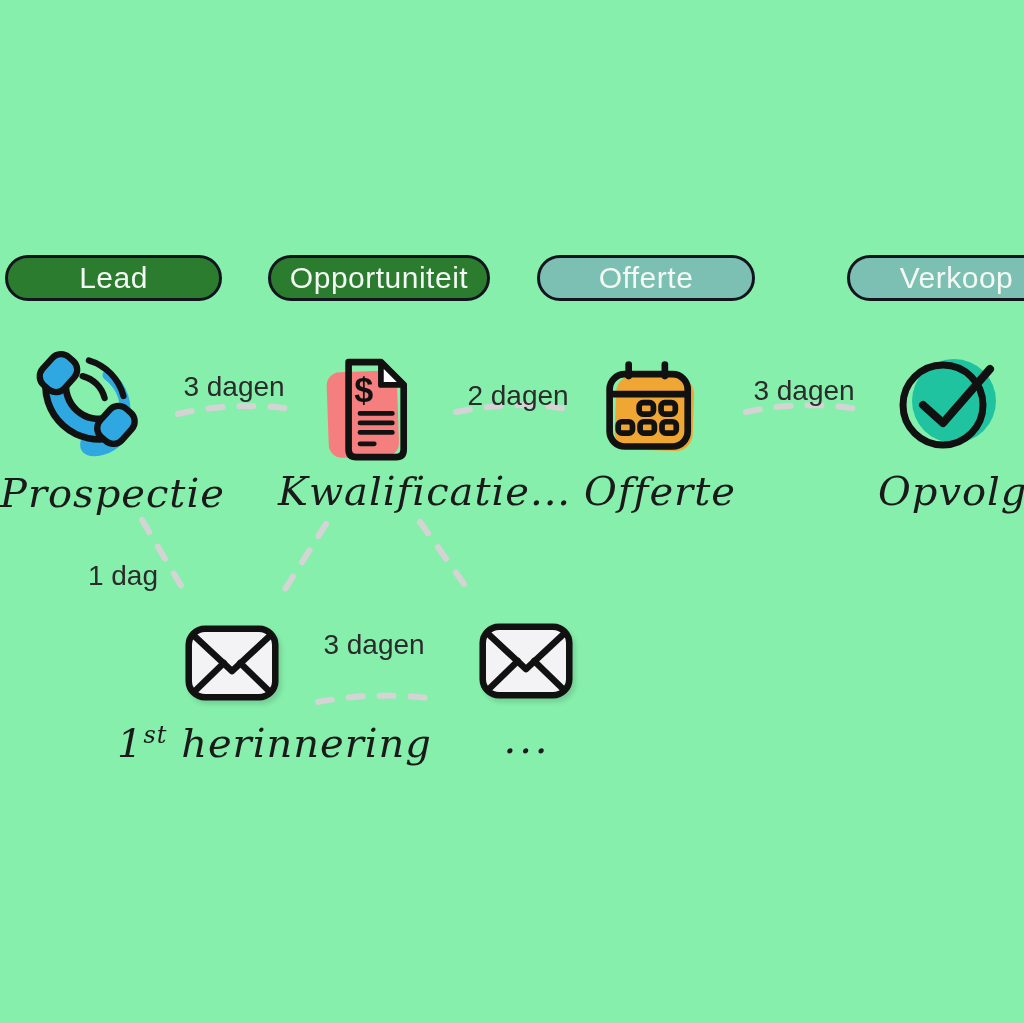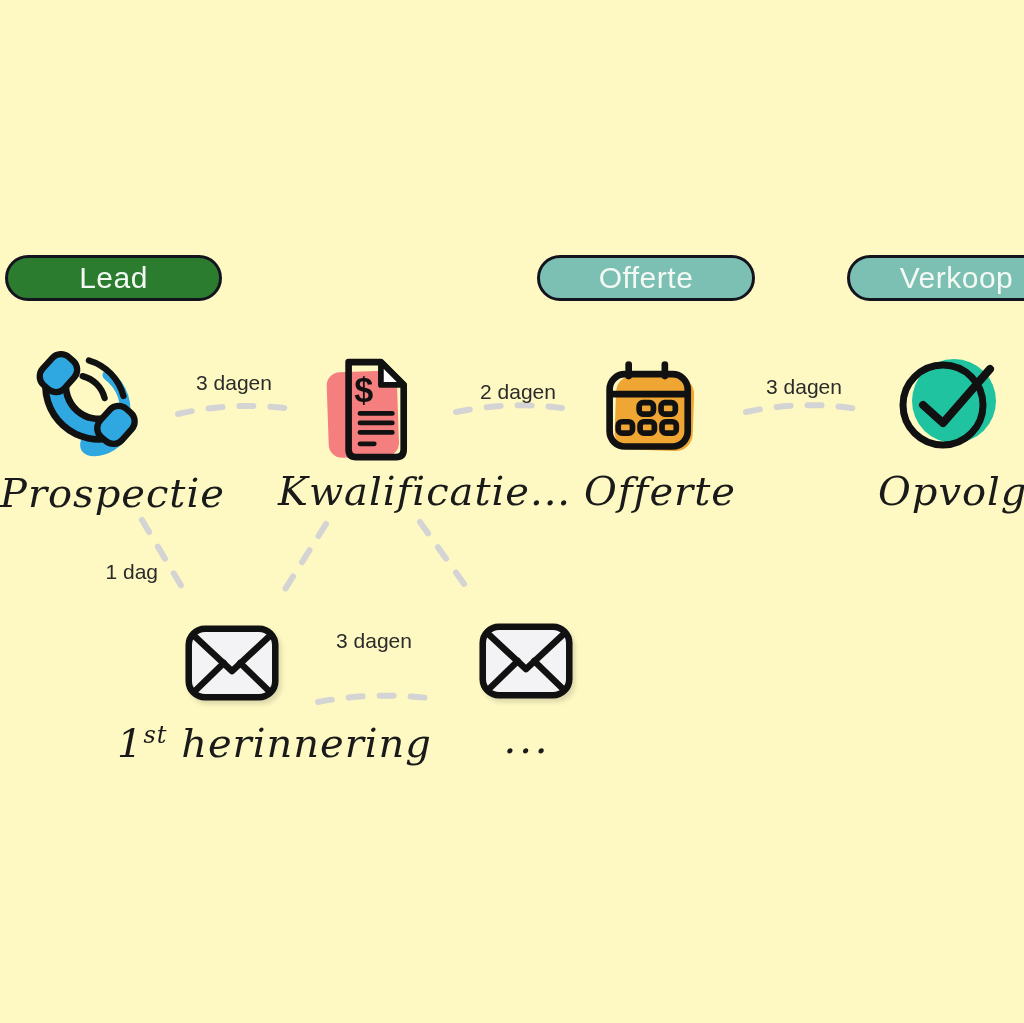--- a/index.html
+++ b/index.html
@@ -10,21 +10,21 @@
     --doc-red:#F57F7F;
     --cal-orange:#F0A632;
     --check-teal:#1FC3A0;
     --dash-gray:#D4D4D4;
     --ink:#1A1A1A;
     --env-fill:#F3F3F5;
   }
   *{margin:0;padding:0;box-sizing:border-box;}
   body{background:#fff;font-family:"Liberation Sans", sans-serif;}
   .canvas{
-    position:relative;width:1024px;height:1023px;background:#fef9c3;overflow:hidden;
+    position:relative;width:1024px;height:1023px;background:#86efac;overflow:hidden;
   }
   
   .pill{
     position:absolute;top:255px;height:46px;border-radius:24px;
     border:3px solid var(--pill-outline,#14141F);
     display:flex;align-items:center;justify-content:center;
     color:#F4F9F4;font-size:30px;font-weight:300;letter-spacing:0.5px;
   }
   .pill.green{background:var(--pill-green,#2B7C2F);}
   .pill.teal{background:var(--pill-teal,#7CC0B3);}
@@ -50,21 +50,21 @@
   .lbl-prospectie{left:0;width:180px;top:470px;}
   .lbl-kwalificatie{left:278px;width:180px;top:468px;}
   .lbl-offerte{left:580px;width:160px;top:468px;}
   .lbl-opvolging{left:878px;width:160px;top:468px;}
   .lbl-reminder1{left:117px;width:220px;top:720px;}
   .lbl-reminder1 sup{font-size:0.6em;}
   .lbl-reminder2{left:467px;width:120px;top:716px;letter-spacing:3px;}
   
   .dur{
     position:absolute;text-align:center;color:#2B2B2B;
-    font-size:21px;white-space:nowrap;
+    font-size:28px;white-space:nowrap;
   }
   .dur-1{left:174px;width:120px;top:371px;}
   .dur-2{left:458px;width:120px;top:380px;}
   .dur-3{left:744px;width:120px;top:375px;}
   .dur-4{left:58px;width:100px;top:560px;text-align:right;}
   .dur-5{left:314px;width:120px;top:629px;}
   
   .overlay{position:absolute;left:0;top:0;}
   .dash{
     fill:none;stroke:var(--dash-gray,#D4D4D4);stroke-width:6;
@@ -81,20 +81,23 @@
     <path class="dash" d="M456,412 Q510,401 562,408"></path>
     <path class="dash" d="M746,412 Q802,400 858,409"></path>
     <path class="dash" d="M142,520 L186,594"></path>
     <path class="dash" d="M326,524 L282,594"></path>
     <path class="dash" d="M420,522 L467,588"></path>
     <path class="dash" d="M318,702 Q376,691 436,699"></path>
   </svg>
 
   <div class="pill green pill-lead">
     <span>Lead</span>
+  </div>
+  <div class="pill green pill-opportuniteit">
+    <span>Opportuniteit</span>
   </div>
   <div class="pill teal pill-offerte">
     <span>Offerte</span>
   </div>
   <div class="pill teal pill-verkoop">
     <span>Verkoop</span>
   </div>
 
   <svg class="icon icon-phone" width="115" height="115" viewBox="0 0 110 110">
     <ellipse cx="80" cy="82" rx="27" ry="16" transform="rotate(-32 80 82)" fill="var(--phone-blue,#2FA8E1)"></ellipse>

